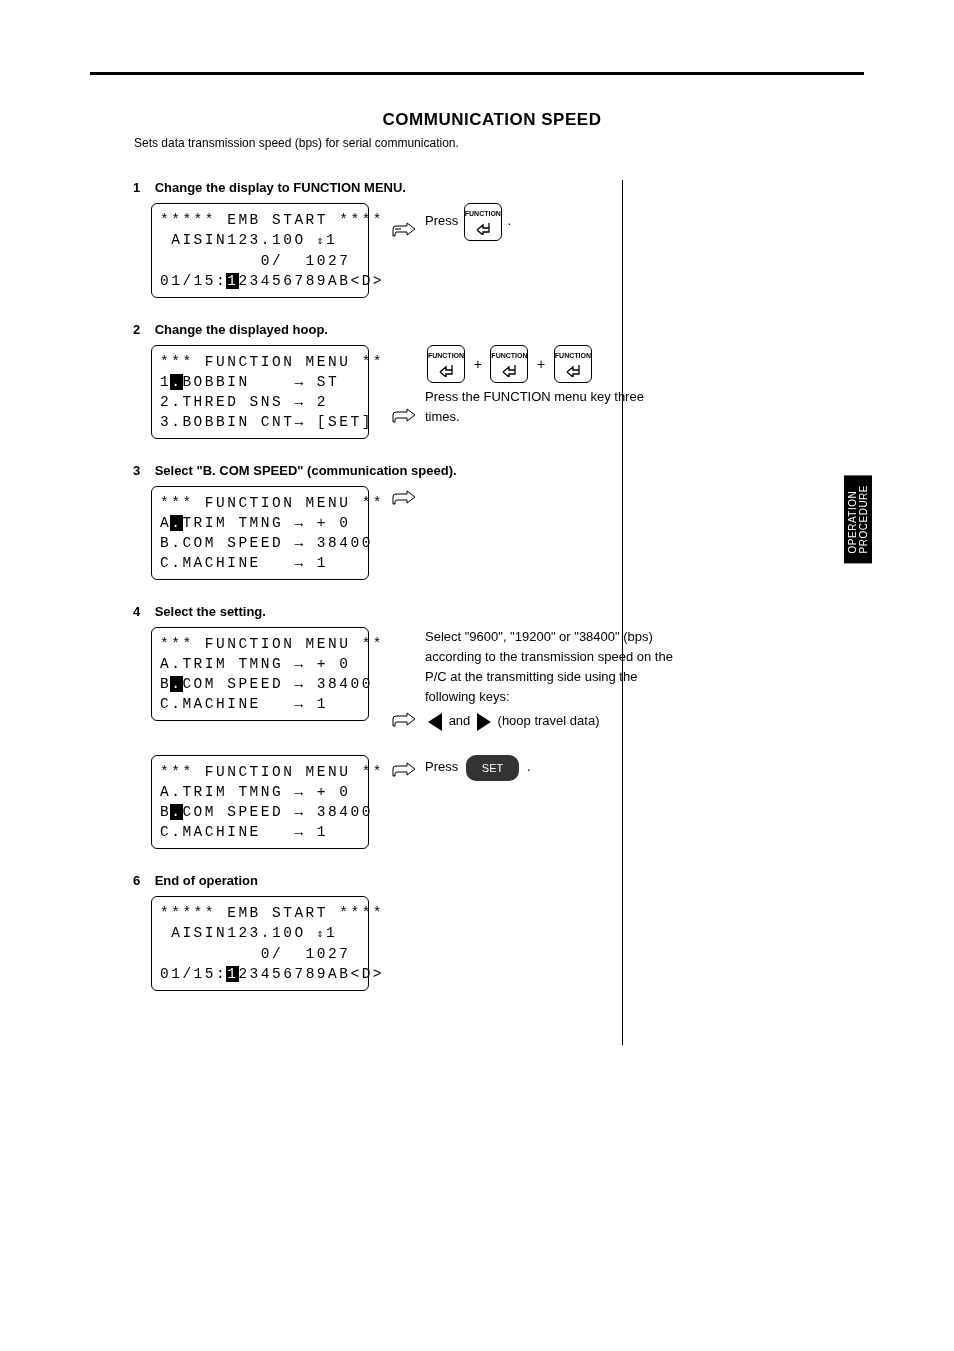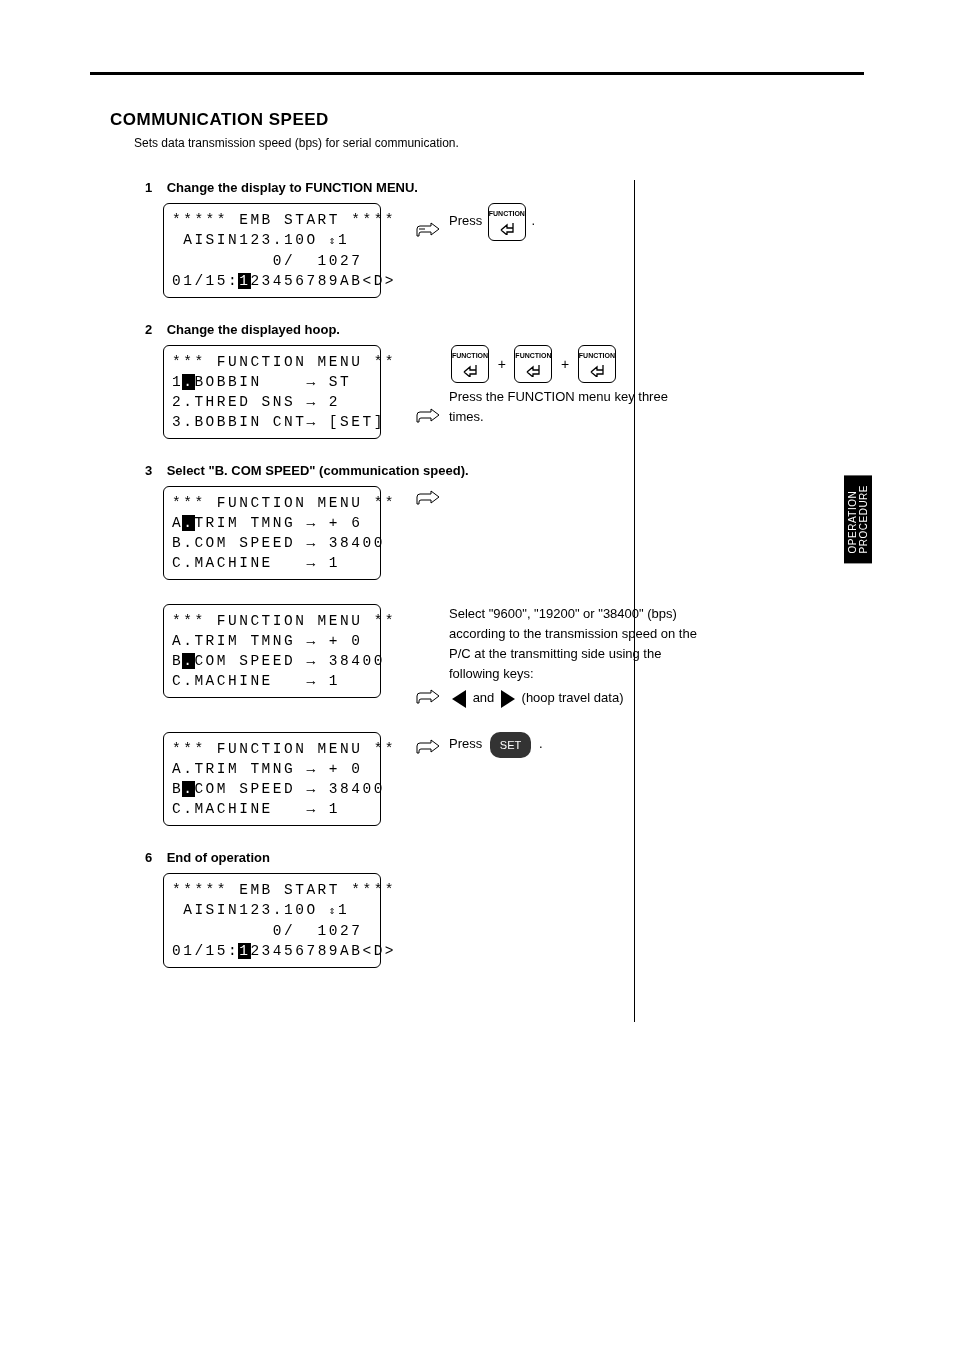--- a/index.html
+++ b/index.html
@@ -22,40 +22,41 @@
     left: 90px;
     right: 90px;
     height: 0;
     border-top: 3px solid #000;
   }
   .section-title {
     font-size: 17px;
     font-weight: bold;
     margin: 50px 0 6px 0;
     letter-spacing: 0.5px;
+    text-align: center;
   }
   .intro {
     font-size: 12px;
     margin: 0 0 30px 24px;
   }
   .side-tab {
     position: absolute;
     right: 82px;
     top: 475px;
     background: #000;
     color: #fff;
     font-size: 10px;
     line-height: 11px;
     padding: 10px 3px;
     writing-mode: vertical-rl;
     transform: rotate(180deg);
     letter-spacing: 0.5px;
   }
   .steps {
-    margin-left: 35px;
+    margin-left: 23px;
     position: relative;
   }
   .vline {
     position: absolute;
     left: 489px;
     top: 0;
     bottom: -120px;
     border-left: 1px solid #000;
   }
   .step {
@@ -67,21 +68,20 @@
     font-size: 13px;
     margin-bottom: 8px;
   }
   .step-num {
     display: inline-block;
     width: 18px;
   }
   .step-body {
     display: flex;
     align-items: flex-start;
-    gap: 12px;
   }
   .lcd {
     border: 1px solid #000;
     border-radius: 6px;
     padding: 6px 8px;
     font-family: "Courier New", monospace;
     font-size: 14.5px;
     letter-spacing: 2.5px;
     line-height: 20px;
     white-space: pre;
@@ -132,21 +132,21 @@
     font-weight: bold;
   }
   .key-icon {
     margin-top: 2px;
   }
   .set-key {
     display: inline-block;
     background: #333;
     color: #fff;
     border-radius: 10px;
-    padding: 3px 10px;
+    padding: 3px 16px;
     font-size: 11px;
     vertical-align: middle;
     margin: 0 4px;
   }
   .tri-down {
     display: inline-block;
     width: 0; height: 0;
     border-left: 9px solid transparent;
     border-right: 9px solid transparent;
     border-top: 14px solid #000;
@@ -287,34 +287,38 @@
       </div>
     </div>
 
     <div class="step">
       <div class="step-head">
         <span class="step-num">3</span>
         <span>Select "B. COM SPEED" (communication speed).</span>
       </div>
       <div class="step-body">
         <div class="lcd"><span>*** FUNCTION MENU **</span>
-<span>A</span><span class="invchar">.</span><span>TRIM TMNG → + 6</span>
+<span>A</span><span class="invchar">.</span><span>TRIM TMNG → + 0</span>
 <span>B.COM SPEED → 38400</span>
 <span>C.MACHINE   → 1</span></div>
         <div class="right-col">
           <span class="hand-icon">
             <svg width="26" height="18" viewBox="0 0 26 18">
                 <path d="M2 16 L2 9 Q2 6 5 6 L16 6 L16 3 L24 9 L16 15 L16 12 L6 12 Q4 12 4 14 L4 16 Z" fill="none" stroke="#000" stroke-width="1"></path>
               </svg>
           </span>
         </div>
       </div>
     </div>
 
     <div class="step">
+      <div class="step-head">
+        <span class="step-num">4</span>
+        <span>Select the setting.</span>
+      </div>
       <div class="step-body">
         <div class="lcd"><span>*** FUNCTION MENU **</span>
 <span>A.TRIM TMNG → + 0</span>
 <span>B</span><span class="invchar">.</span><span>COM SPEED → 38400</span>
 <span>C.MACHINE   → 1</span></div>
         <div class="right-col">
           <span class="hand-icon">
             <svg width="26" height="18" viewBox="0 0 26 18">
                 <path d="M2 16 L2 9 Q2 6 5 6 L16 6 L16 3 L24 9 L16 15 L16 12 L6 12 Q4 12 4 14 L4 16 Z" fill="none" stroke="#000" stroke-width="1"></path>
               </svg>

